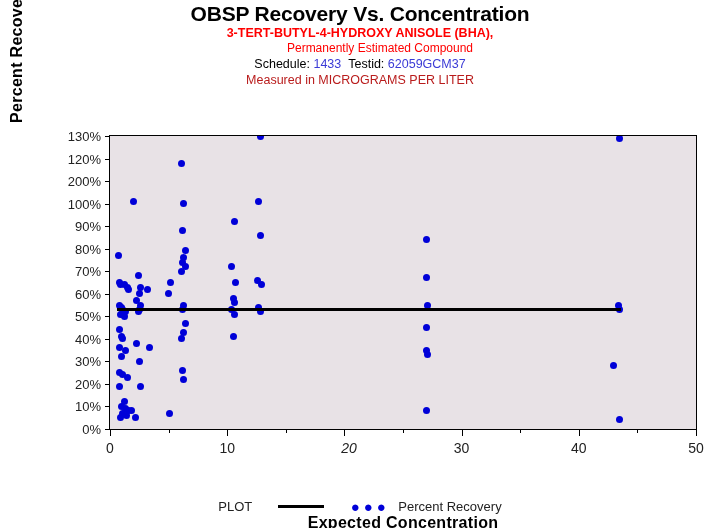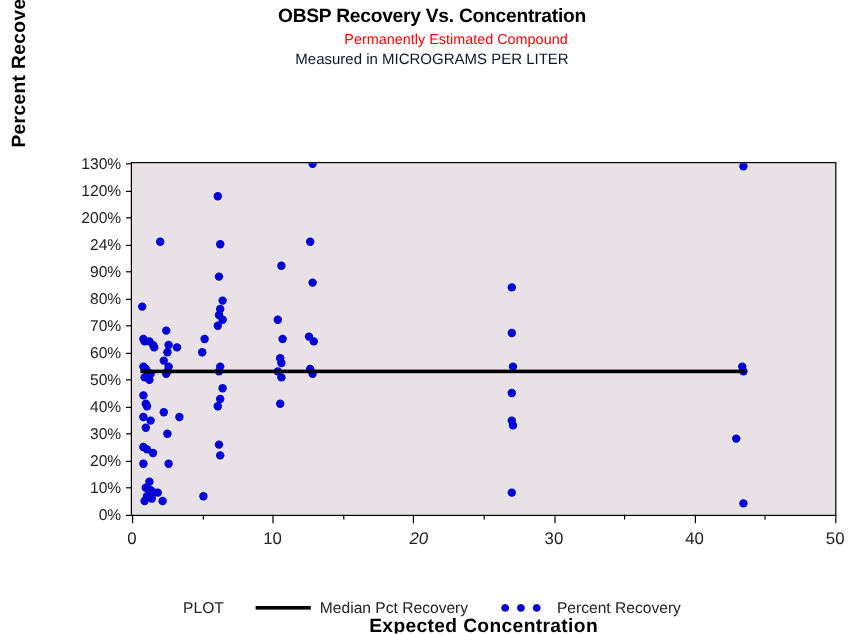--- a/index.html
+++ b/index.html
@@ -7,26 +7,26 @@
     width:720px;height:528px;
     background:#ffffff;
     font-family:"Liberation Sans", sans-serif;
     overflow:hidden;
     position:relative;
   }
   .wrap{position:absolute;inset:0;}
 
   
   .titles{position:absolute;left:0;top:2px;width:720px;text-align:center;}
-  .t-main{font-size:16px;font-weight:bold;color:#000;letter-spacing:-0.2px;line-height:24px;}
+  .t-main{font-size:21px;font-weight:bold;color:#000;letter-spacing:-0.2px;line-height:24px;}
   .t-cmp{font-size:12.5px;font-weight:bold;color:#ff0000;line-height:15px;}
   .t-perm{font-size:12px;color:#ff0000;line-height:15px;margin-left:40px;}
   .t-sched{font-size:12.5px;color:#000;line-height:16px;}
   .t-sched .blu{color:#3b3bd6;}
-  .t-meas{font-size:12.5px;color:#0f172a;line-height:16px;}
+  .t-meas{font-size:12.5px;color:#b91c1c;line-height:16px;}
   .t-dates{font-size:12.5px;color:#000;line-height:16px;}
 
   
   #plot-frame{
     position:absolute;
     left:109px;top:135px;
     width:588px;height:295px;
     background:#e8e2e6;
     border:1px solid #000;
     box-sizing:border-box;
@@ -104,21 +104,28 @@
   .lg-line{display:inline-block;width:46px;height:3px;background:#000;}
   .lg-dots{display:inline-block;width:40px;text-align:center;letter-spacing:4px;color:#0000d8;font-size:15px;line-height:1;}
 </style>
 </head>
 <body>
 
 <div class="wrap">
 
   <div class="titles">
     <div class="t-main">OBSP Recovery Vs. Concentration</div>
+    <div class="t-cmp">3-TERT-BUTYL-4-HYDROXY ANISOLE (BHA),</div>
     <div class="t-perm">Permanently Estimated Compound</div>
+    <div class="t-sched">
+      <span>Schedule:</span>
+      <span class="blu">1433</span>
+      &nbsp;<span>Testid:</span>
+      <span class="blu">62059GCM37</span>
+    </div>
     <div class="t-meas">Measured in  MICROGRAMS PER LITER</div>
   </div>
 
   <div id="y-axis-title">Percent Recovery</div>
 
   <div id="plot-frame">
     <div id="axes-layer">
         <div class="ytick" style="top: 293px;"></div>
         <div class="ytick-lbl" style="top: 293px;">0%</div>
         <div class="ytick" style="top: 270.462px;"></div>
@@ -133,21 +140,21 @@
         <div class="ytick-lbl" style="top: 180.308px;">50%</div>
         <div class="ytick" style="top: 157.769px;"></div>
         <div class="ytick-lbl" style="top: 157.769px;">60%</div>
         <div class="ytick" style="top: 135.231px;"></div>
         <div class="ytick-lbl" style="top: 135.231px;">70%</div>
         <div class="ytick" style="top: 112.692px;"></div>
         <div class="ytick-lbl" style="top: 112.692px;">80%</div>
         <div class="ytick" style="top: 90.1538px;"></div>
         <div class="ytick-lbl" style="top: 90.1538px;">90%</div>
         <div class="ytick" style="top: 67.6154px;"></div>
-        <div class="ytick-lbl" style="top: 67.6154px;">24%</div>
+        <div class="ytick-lbl" style="top: 67.6154px;">100%</div>
         <div class="ytick" style="top: 45.0769px;"></div>
         <div class="ytick-lbl" style="top: 45.0769px;">200%</div>
         <div class="ytick" style="top: 22.5385px;"></div>
         <div class="ytick-lbl" style="top: 22.5385px;">120%</div>
         <div class="ytick" style="top: 0px;"></div>
         <div class="ytick-lbl" style="top: 0px;">130%</div>
         <div class="xtick major" style="left: 0px;"></div>
         <div class="xtick-lbl" style="left: 0px;">0</div>
         <div class="xtick major" style="left: 117.2px;"></div>
         <div class="xtick-lbl" style="left: 117.2px;">10</div>
@@ -258,21 +265,20 @@
       </div>
     <div id="median-line" style="left: 7.032px; width: 503.96px; top: 172.046px; background: rgb(0, 0, 0);"></div>
   </div>
 
   <div id="x-axis-title">Expected Concentration</div>
 
   <div id="legend">
     <span>PLOT</span>
     <span class="lg-item">
       <span class="lg-line"></span>
-      <span>Median Pct Recovery</span>
     </span>
     <span class="lg-item">
       <span class="lg-dots">●●●</span>
       <span>Percent Recovery</span>
     </span>
   </div>
 
 </div>
 
 </body></html>

